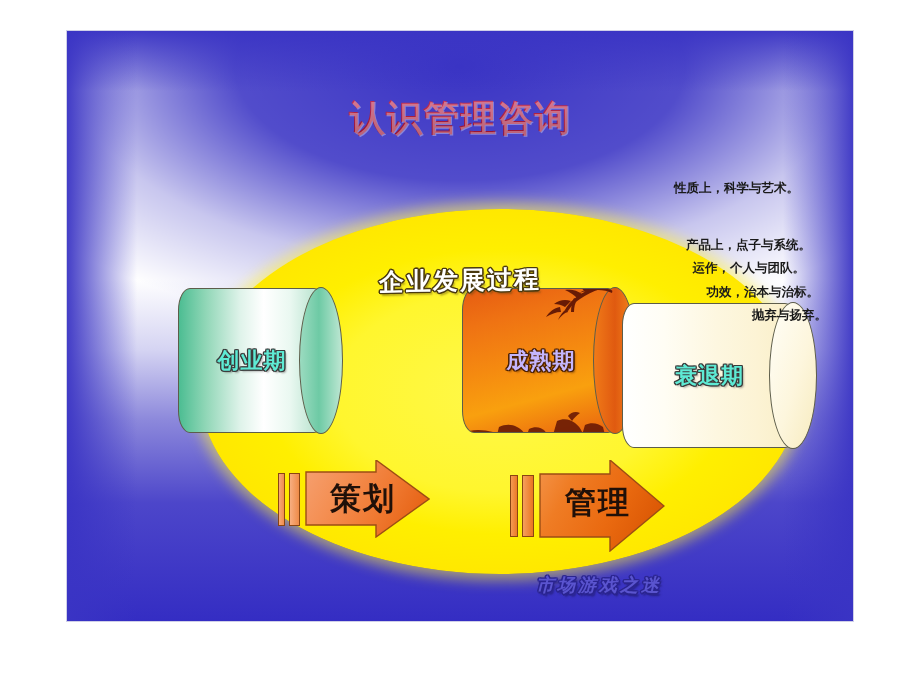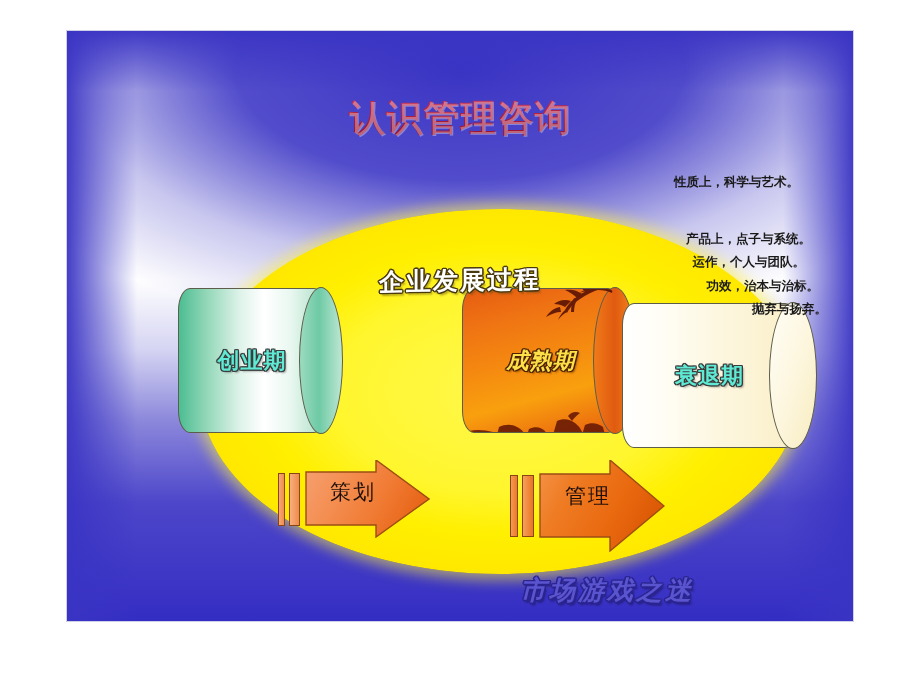--- a/index.html
+++ b/index.html
@@ -62,21 +62,21 @@
     background: linear-gradient(to bottom, #c8365b 0%, #ab1f41 45%, #8e0b2a 100%);
     -webkit-background-clip: text;
     background-clip: text;
     -webkit-text-fill-color: transparent;
     text-shadow: 1px 1px 0 rgba(255,255,255,0.35);
     white-space: nowrap;
   }
 
   
   #notes {
-    position: absolute; left: 430px; top: 145px; width: 330px;
+    position: absolute; left: 430px; top: 151px; width: 330px;
     font-family: "Liberation Serif", "DejaVu Serif", serif;
     font-size: 12.5px;
     font-weight: 700;
     color: #1a1a1a;
     z-index: 30;
   }
   #notes .note-line {
     text-align: right;
     line-height: 1.0;
     margin-bottom: 11px;
@@ -116,24 +116,24 @@
     color: #ffffff;
     text-shadow:
       -1px -1px 0 #4a3a10, 1px -1px 0 #4a3a10,
       -1px  1px 0 #4a3a10, 1px  1px 0 #4a3a10,
       0 -1.4px 0 #4a3a10, 0 1.4px 0 #4a3a10,
       -1.4px 0 0 #4a3a10, 1.4px 0 0 #4a3a10,
       2px 3px 2px rgba(90,70,20,0.45);
     transform: skewY(-1.2deg);
   }
   #bottom-label {
-    left: 12px; top: 542px; width: 786px;
+    left: 4px; top: 542px; width: 786px;
     text-align: center;
     padding-left: 270px;
-    font-size: 26px;
+    font-size: 18px;
     letter-spacing: 3px;
     font-style: italic;
     color: #5a54cf;
     text-shadow:
       -1px -1px 0 #2b2590, 1px -1px 0 #2b2590,
       -1px  1px 0 #2b2590, 1px  1px 0 #2b2590,
       0 -1.5px 0 #2b2590, 0 1.5px 0 #2b2590,
       -1.5px 0 0 #2b2590, 1.5px 0 0 #2b2590,
       2px 3px 2px rgba(20,16,70,0.5);
   }
@@ -174,28 +174,27 @@
   .label-white {
     color: #5eead4;
     text-shadow:
       -1px -1px 0 #3b3b3b, 1px -1px 0 #3b3b3b,
       -1px  1px 0 #3b3b3b, 1px  1px 0 #3b3b3b,
       0 -1.3px 0 #3b3b3b, 0 1.3px 0 #3b3b3b,
       -1.3px 0 0 #3b3b3b, 1.3px 0 0 #3b3b3b,
       2px 2px 2px rgba(40,40,40,0.4);
   }
   .label-amber {
-    color: #fde047;
+    color: #c4b5fd;
     text-shadow:
       -1px -1px 0 #4e2200, 1px -1px 0 #4e2200,
       -1px  1px 0 #4e2200, 1px  1px 0 #4e2200,
       0 -1.4px 0 #4e2200, 0 1.4px 0 #4e2200,
       -1.4px 0 0 #4e2200, 1.4px 0 0 #4e2200,
       2px 2px 2px rgba(60,25,0,0.45);
-    font-style: italic;
   }
 
   
   #cyl1 { left: 111px; width: 148px; }
   #cyl1 .body { background: linear-gradient(to right, #4cbd92 0%, #8fd6b6 18%, #dff3ea 42%, #ffffff 58%, #eaf8f1 76%, #a9ddc4 100%); }
   #cyl1 .cap  { right: -17px; width: 44px; background: linear-gradient(to right, #9bdbc0 0%, #6ecaa5 45%, #bee7d3 100%); }
   
   #cyl2 { left: 247px; width: 156px; }
   #cyl2 .body { background: linear-gradient(to right, #ffcf77 0%, #ffe0a8 16%, #fdf3dd 40%, #ffffff 56%, #fdf5e4 74%, #f6dca5 100%); }
   #cyl2 .cap  { right: -17px; width: 44px; background: linear-gradient(to right, #ffe2a8 0%, #f7cd79 45%, #ffeec6 100%); }
@@ -218,22 +217,22 @@
     position: absolute;
     border: 1.2px solid #8a4512;
   }
   .arrow-shape {
     position: absolute; left: 0; top: 0;
     width: 100%; height: 100%;
   }
   .arrow-label {
     position: absolute;
     font-family: "Liberation Serif", "DejaVu Serif", serif;
-    font-weight: 400;
-    font-size: 21px;
+    font-weight: 700;
+    font-size: 31px;
     color: #201008;
     letter-spacing: 2px;
     white-space: nowrap;
     z-index: 4;
   }
   #arrow1-group { left: 211px; top: 429px; width: 152px; height: 78px; }
   #arrow2-group { left: 443px; top: 429px; width: 155px; height: 92px; }
   #arrow1-label { left: 52px; top: 18px; }
   #arrow2-label { left: 55px; top: 22px; }
 </style>

